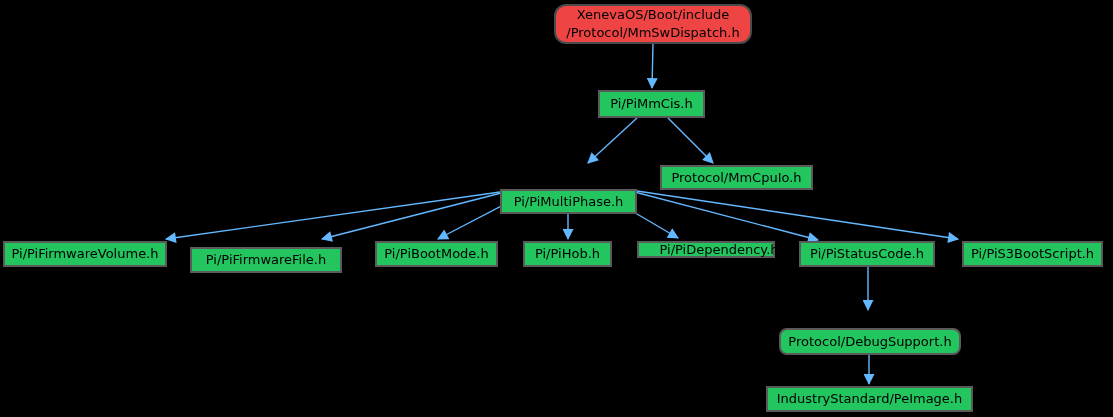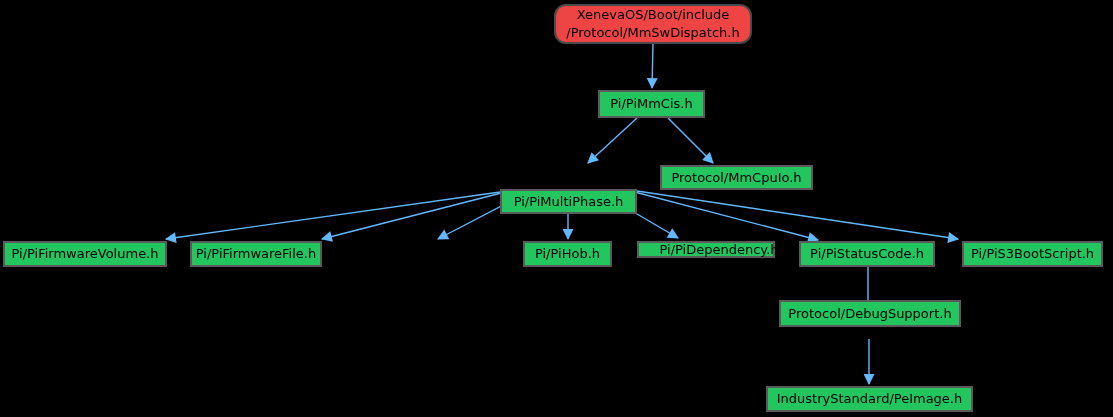--- a/index.html
+++ b/index.html
@@ -73,28 +73,29 @@
 /Protocol/MmSwDispatch.h</div>
 
   <div class="node" style="left:598px; top:90px; width:107px; height:28px;">Pi/PiMmCis.h</div>
 
   <div class="node" style="left:500px; top:165px; width:137px; height:25px;margin-top:24px;">Pi/PiMultiPhase.h</div>
 
   <div class="node" style="left:660px; top:165px; width:153px; height:25px;">Protocol/MmCpuIo.h</div>
 
   <div class="node" style="left:3px;   top:241px; width:164px; height:26px;">Pi/PiFirmwareVolume.h</div>
 
-  <div class="node" style="left:190px; top:241px; width:132px; height:26px;">Pi/PiFirmwareFile.h</div>
+  <div class="node" style="left:190px; top:247px; width:152px; height:26px;">Pi/PiFirmwareFile.h</div>
 
+  <div class="node" style="left:375px; top:241px; width:123px; height:26px;">Pi/PiBootMode.h</div>
 
   <div class="node" style="left:523px; top:241px; width:89px;  height:26px;">Pi/PiHob.h</div>
 
   <div class="node" style="left:637px; top:241px; width:138px; height:17px;padding-left:30px;">Pi/PiDependency.h</div>
 
   <div class="node" style="left:799px; top:241px; width:136px; height:26px;">Pi/PiStatusCode.h</div>
 
   <div class="node" style="left:962px; top:241px; width:141px; height:26px;">Pi/PiS3BootScript.h</div>
 
-  <div class="node" style="left:779px; top:300px; width:182px; height:27px;">Protocol/DebugSupport.h</div>
+  <div class="node" style="left:779px; top:328px; width:182px; height:27px;border-radius:8px;">Protocol/DebugSupport.h</div>
 
   <div class="node" style="left:766px; top:386px; width:207px; height:26px;">IndustryStandard/PeImage.h</div>
 
 </div>
 
 </body></html>

